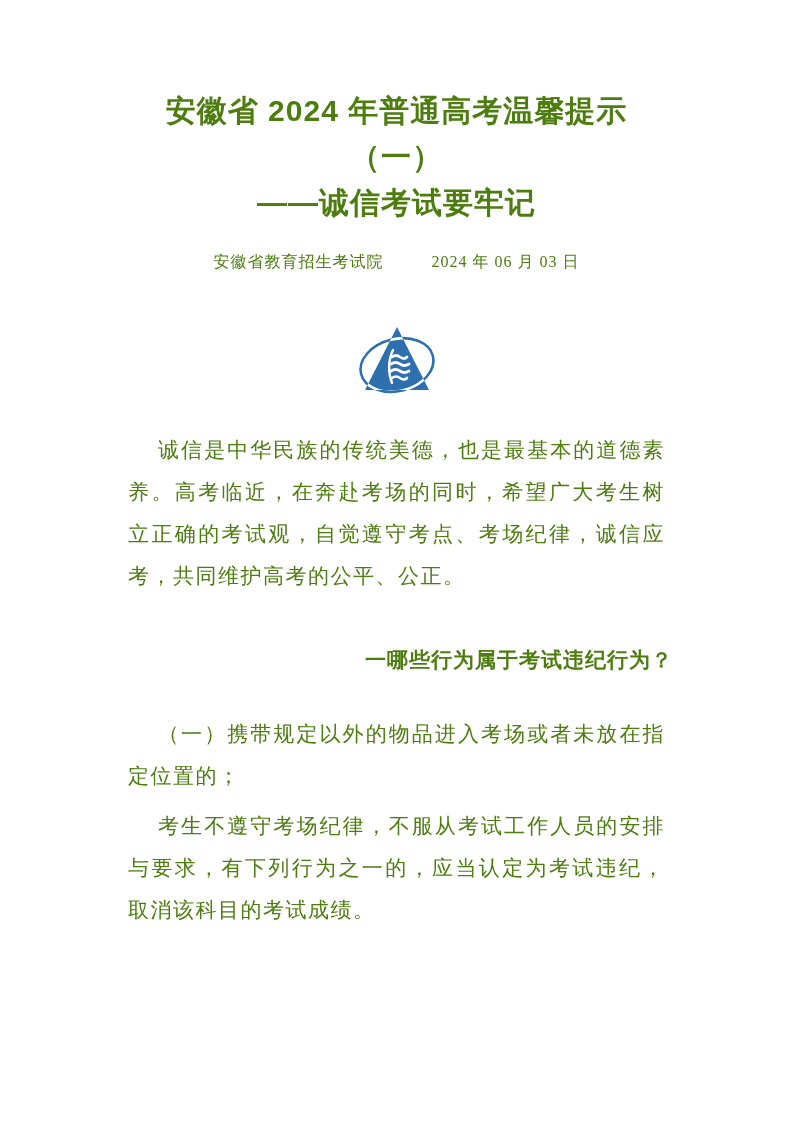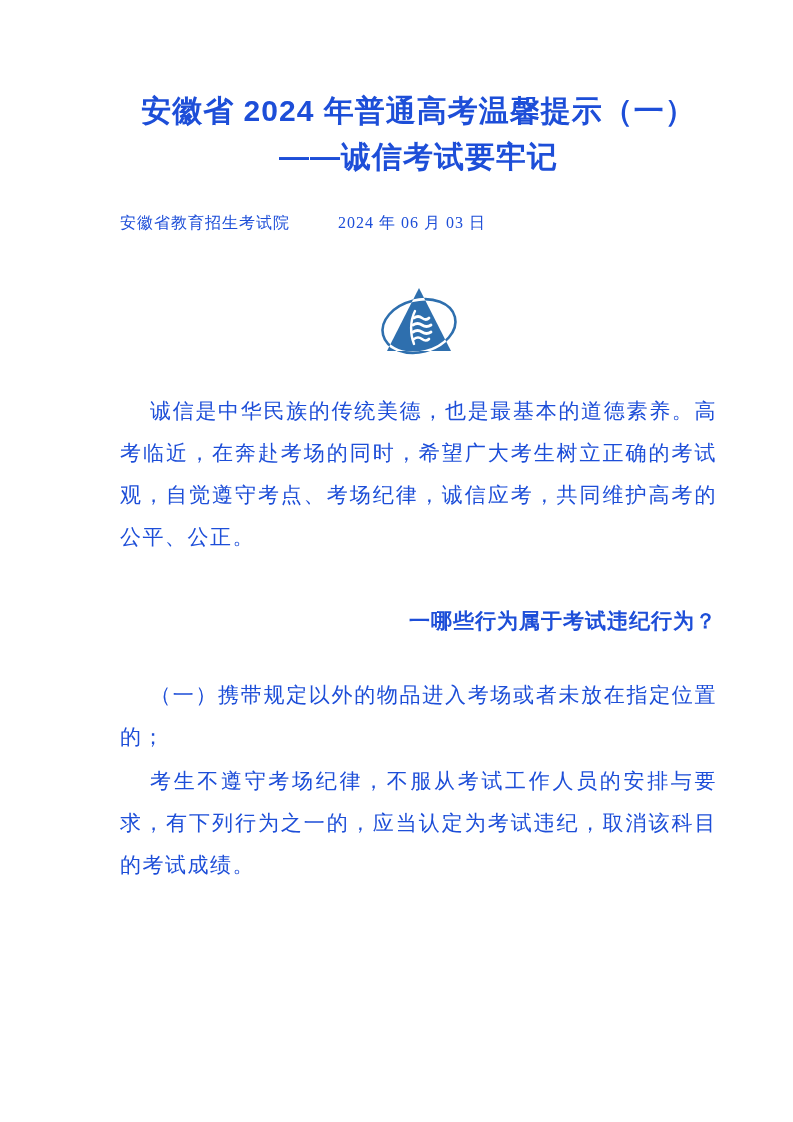--- a/index.html
+++ b/index.html
@@ -7,51 +7,51 @@
     padding: 0;
     background: #ffffff;
   }
   .page {
     position: relative;
     width: 793px;
     height: 1064px;
     margin: 0 auto;
     background: #ffffff;
     box-sizing: border-box;
-    padding: 88px 76px 0 120px;
-    color: #1d4ed8;
+    padding: 88px 120px 0 120px;
+    color: #4d7c0f;
     font-family: "Liberation Serif", "DejaVu Serif", serif;
     overflow: hidden;
   }
   .doc-title {
     text-align: center;
     font-family: "Liberation Sans", "DejaVu Sans", sans-serif;
     font-weight: bold;
     font-size: 30px;
     line-height: 46px;
     letter-spacing: 1px;
   }
   .byline {
-    margin-top: 31px;
-    text-align: left;
+    margin-top: 24px;
+    text-align: center;
     font-size: 16px;
     line-height: 24px;
     letter-spacing: 1px;
     white-space: nowrap;
   }
   .byline .date {
     margin-left: 48px;
   }
   .logo-wrap {
     margin-top: 44px;
     text-align: center;
     line-height: 0;
   }
   .para {
-    margin: 0;
+    margin: 8px;
     font-size: 21px;
     line-height: 42px;
     letter-spacing: 1.5px;
     text-align: justify;
     text-indent: 30px;
     line-break: strict;
   }
   .p-intro   { margin-top: 27px; }
   .sec-heading {
     margin: 42px 0 0 0;

